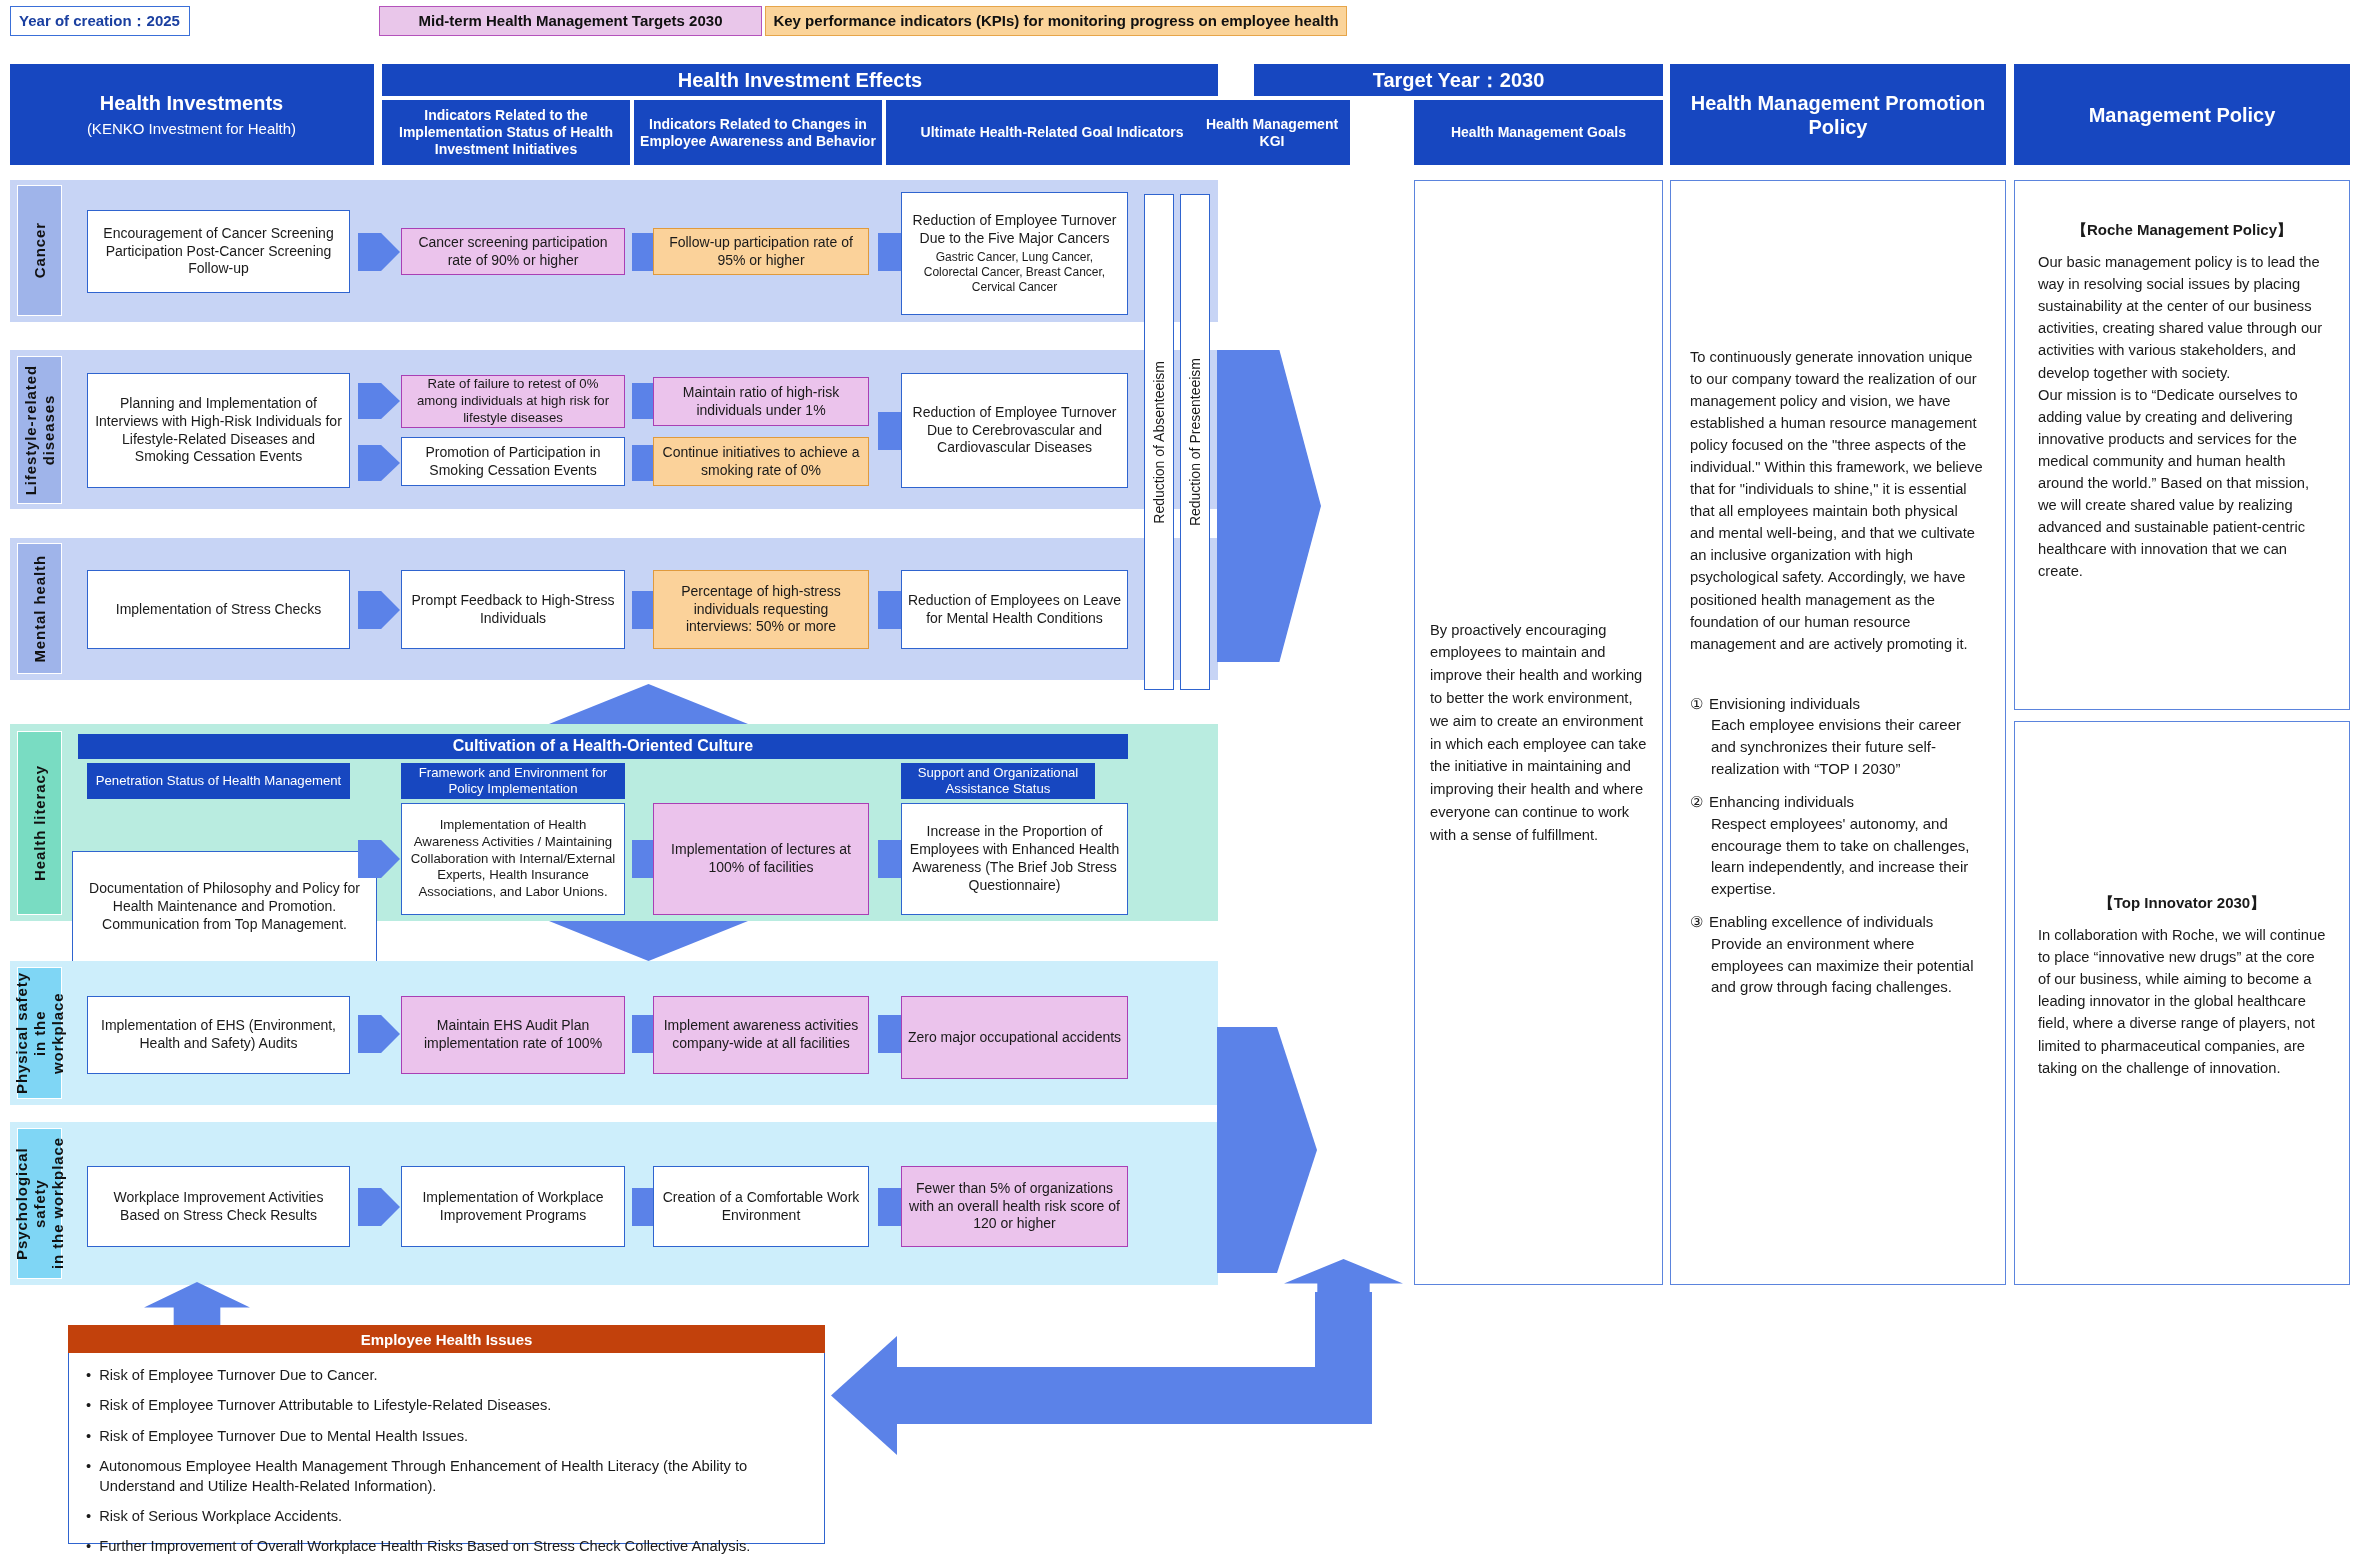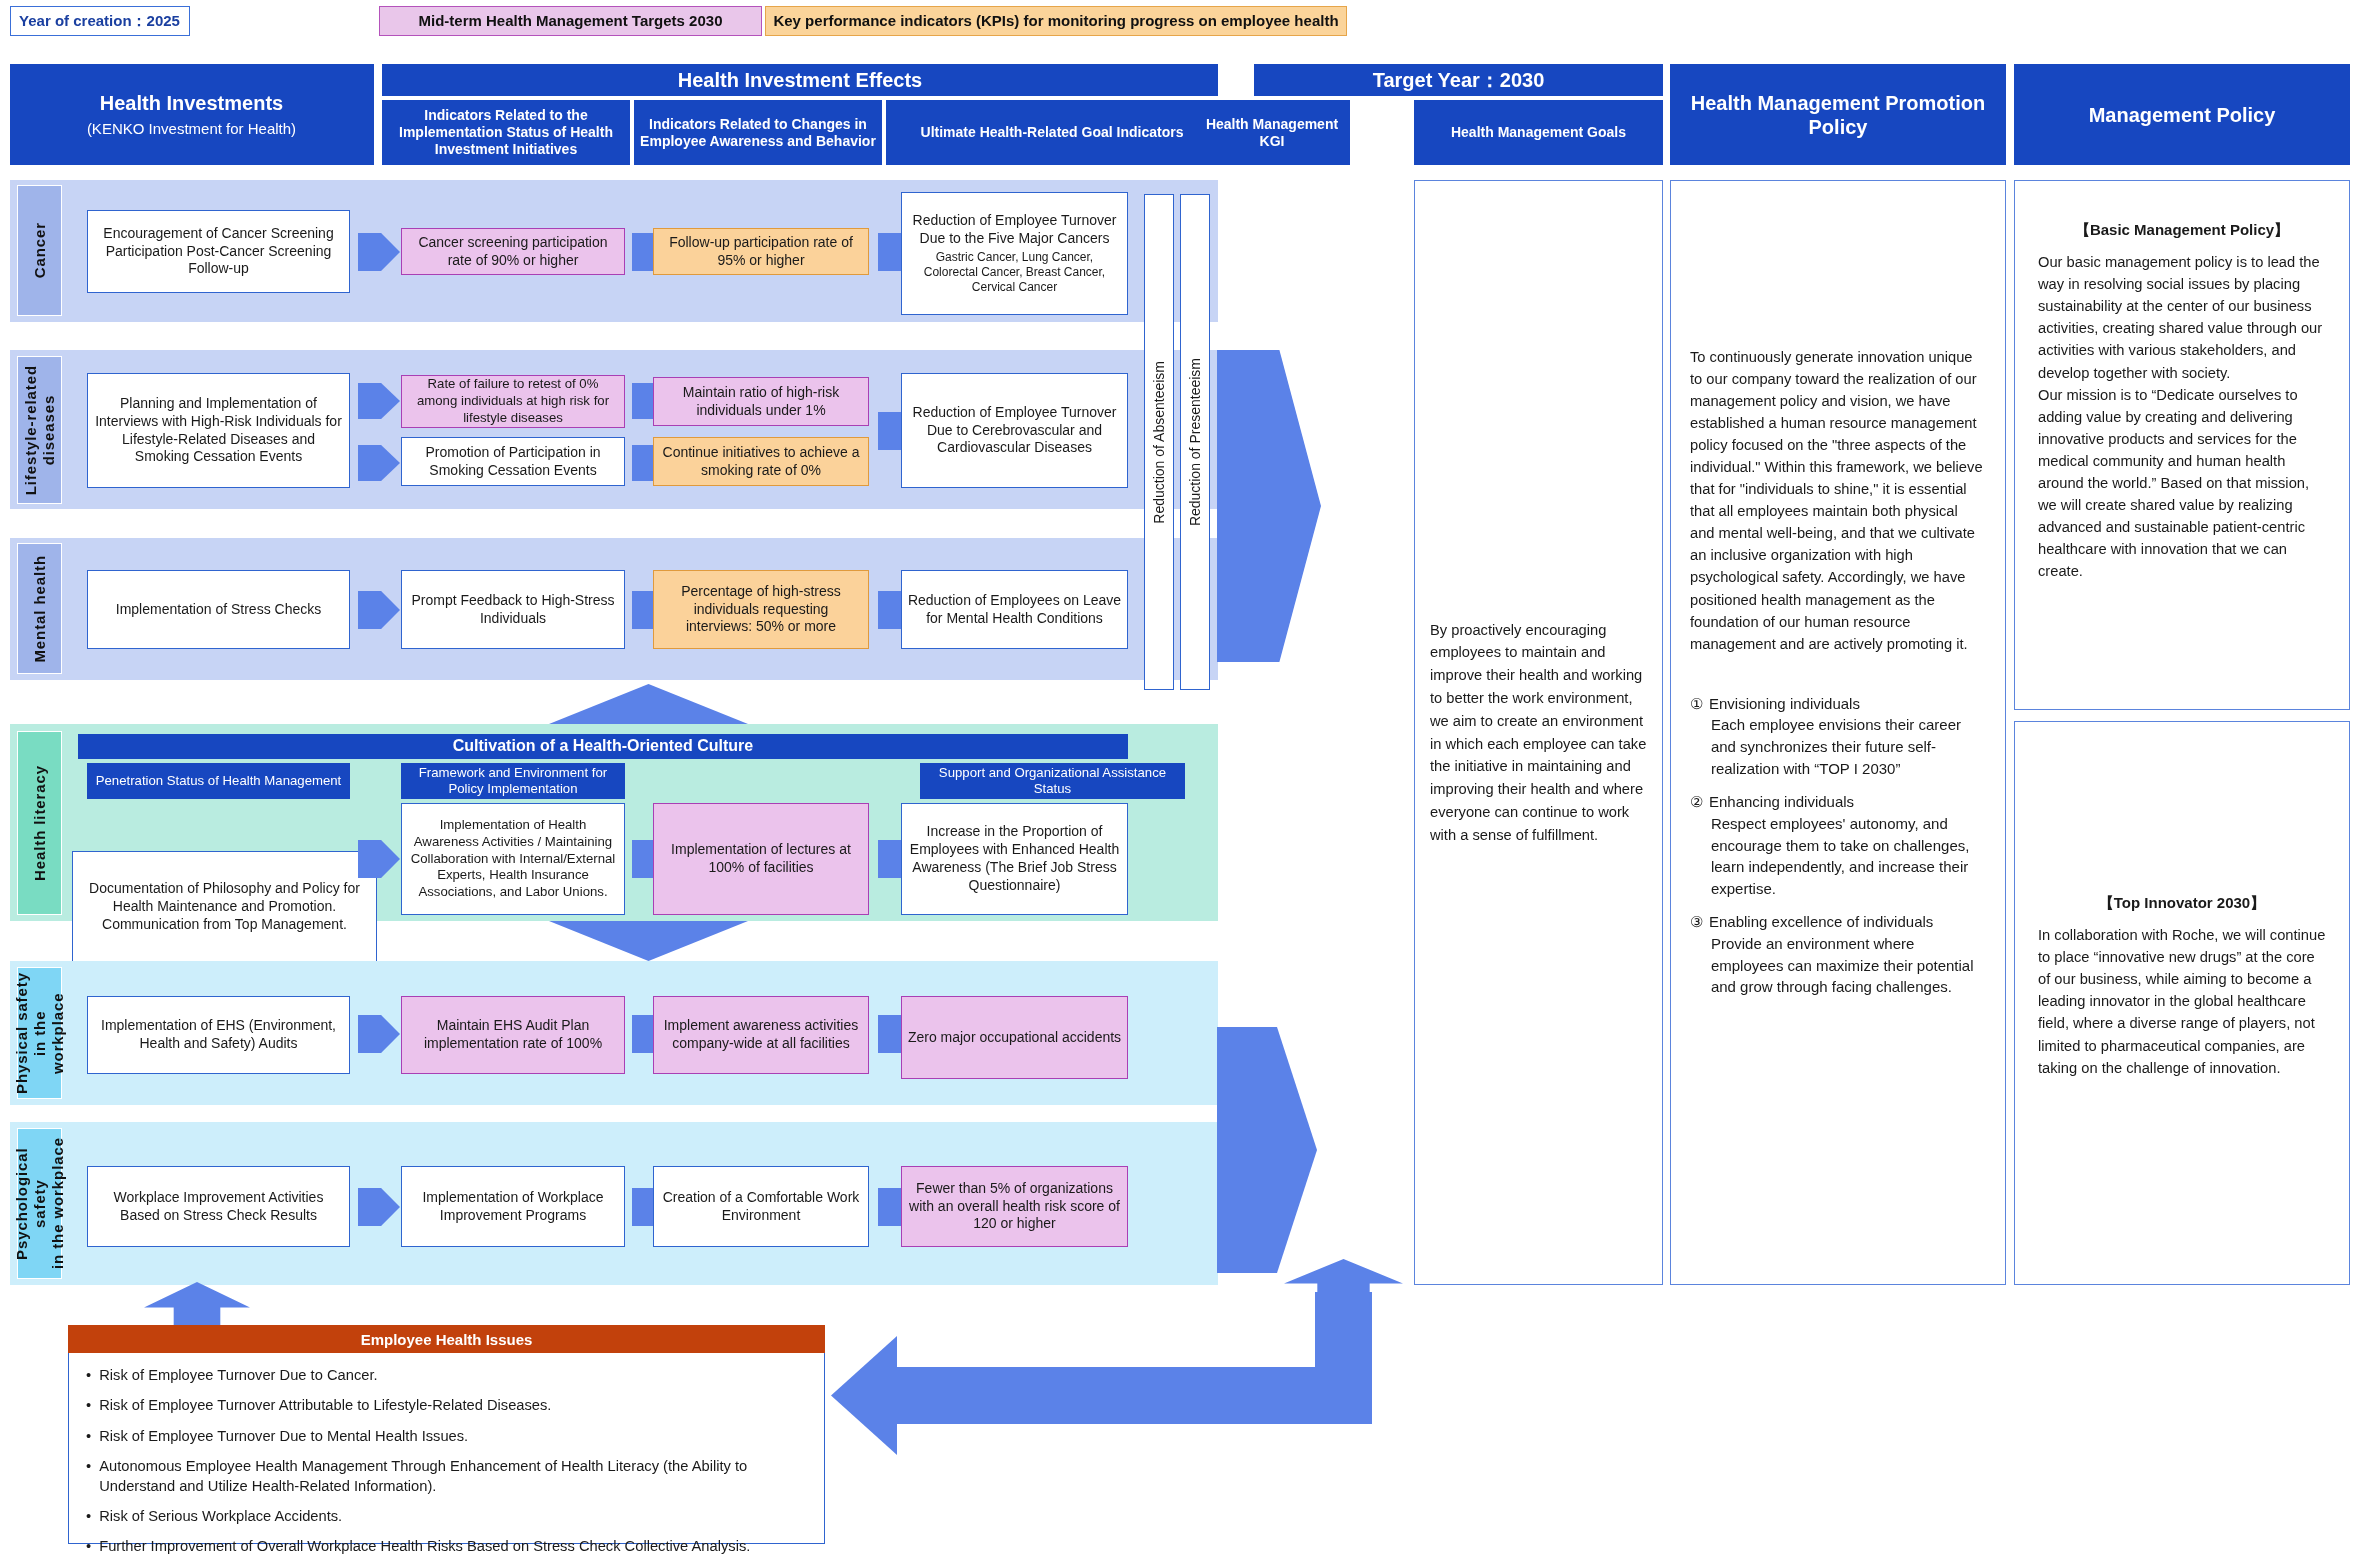--- a/index.html
+++ b/index.html
@@ -233,21 +233,21 @@
 
   <div class="abs band band-green" style="left:9.5px;top:724px;width:1208px;height:197px;"></div>
   <div class="abs vtab vtab-green" style="left:17px;top:731px;width:45px;height:184px;">
       <span>Health literacy</span>
     </div>
 
   <div class="abs culture-hdr" style="left:78px;top:734px;width:1050px;height:24.6px;">Cultivation of a Health-Oriented Culture</div>
 
   <div class="abs mini-hdr" style="left:87px;top:763px;width:263px;height:36px;">Penetration Status of Health Management</div>
   <div class="abs mini-hdr" style="left:401px;top:763px;width:224px;height:36px;">Framework and Environment for Policy Implementation</div>
-  <div class="abs mini-hdr" style="left:920px;top:763px;width:265px;height:36px;">Support and Organizational Assistance Status</div>
+  <div class="abs mini-hdr" style="left:901px;top:763px;width:194px;height:36px;">Support and Organizational Assistance Status</div>
 
   <div class="abs bx bx-white" style="left:72px;top:803px;width:305px;height:112px;margin-top:48px;">Documentation of Philosophy and Policy for Health Maintenance and Promotion. Communication from Top Management.</div>
   <div class="abs chev" style="left:358px;top:840px;width:42px;height:38px;"></div>
   <div class="abs bx bx-white" style="left:401px;top:803px;width:224px;height:112px;font-size:13.2px;">Implementation of Health Awareness Activities / Maintaining Collaboration with Internal/External Experts, Health Insurance Associations, and Labor Unions.</div>
   <div class="abs chev" style="left:632px;top:840px;width:42px;height:38px;"></div>
   <div class="abs bx bx-pink" style="left:653px;top:803px;width:216px;height:112px;">Implementation of lectures at 100% of facilities</div>
   <div class="abs chev" style="left:878px;top:840px;width:42px;height:38px;"></div>
   <div class="abs bx bx-white" style="left:901px;top:803px;width:227px;height:112px;">Increase in the Proportion of Employees with Enhanced Health Awareness (The Brief Job Stress Questionnaire)</div>
 
   <div class="abs wide-down" style="left:549px;top:921px;width:199px;height:40px;"></div>
@@ -309,21 +309,21 @@
         <div class="n">③</div>
         <div class="t">
           <div>Enabling excellence of individuals</div>
           <div style="margin-left:1.9px;">Provide an environment where employees can maximize their potential and grow through facing challenges.</div>
         </div>
       </div>
     </div>
   </div>
 
   <div class="abs panel" style="left:2014px;top:180px;width:336px;height:530px;padding:38px 23px 19px 23px;">
-    <div class="ttl">【Basic Management Policy】</div>
+    <div class="ttl">【Roche Management Policy】</div>
     <p style="font-size:14.7px;line-height:1.5;">Our basic management policy is to lead the way in resolving social issues by placing sustainability at the center of our business activities, creating shared value through our activities with various stakeholders, and develop together with society.</p>
     <p style="font-size:14.7px;line-height:1.5;">Our mission is to “Dedicate ourselves to adding value by creating and delivering innovative products and services for the medical community and human health around the world.” Based on that mission, we will create shared value by realizing advanced and sustainable patient-centric healthcare with innovation that we can create.</p>
   </div>
 
   <div class="abs panel" style="left:2014px;top:721px;width:336px;height:564px;padding:170px 23px 19px 23px;">
     <div class="ttl">【Top Innovator 2030】</div>
     <p style="font-size:14.7px;line-height:1.5;">In collaboration with Roche, we will continue to place “innovative new drugs” at the core of our business, while aiming to become a leading innovator in the global healthcare field, where a diverse range of players, not limited to pharmaceutical companies, are taking on the challenge of innovation.</p>
   </div>
 
   <div class="abs" style="left:1315px;top:1292px;width:57px;height:132px;background:#5b82e8;"></div>

